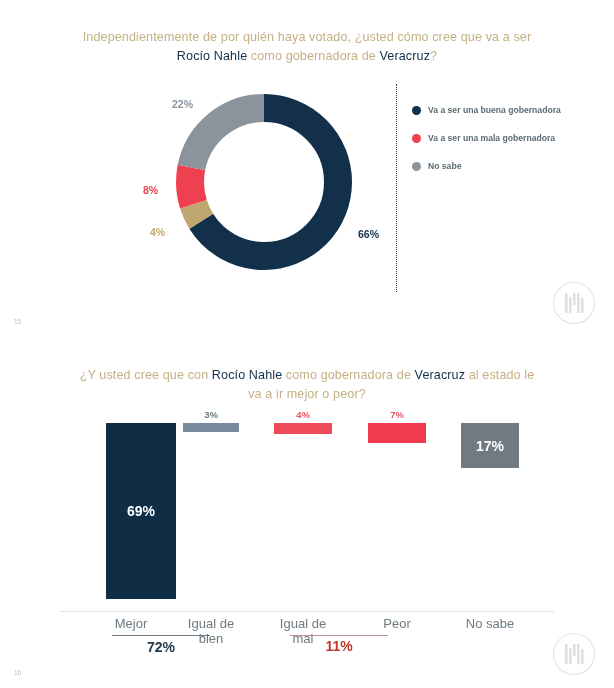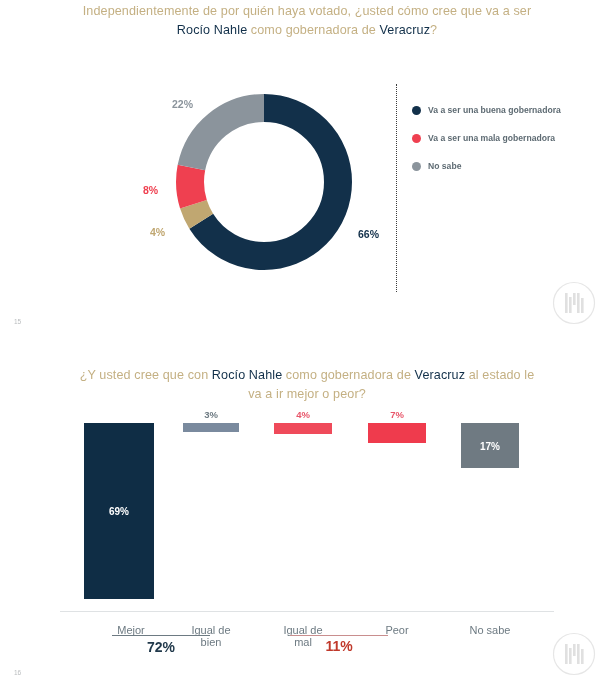--- a/index.html
+++ b/index.html
@@ -33,21 +33,21 @@
     font-size: 12.6px;
     line-height: 19px;
     color: #c4b083;
     font-weight: 400;
     letter-spacing: 0.1px;
   }
   .title .hl {
     color: #12304a;
     font-weight: 400;
   }
-  #title-1 { top: 2px; text-align: center; }
+  #title-1 { top: 28px; text-align: center; }
   #title-2 { top: 20px; }
 
   
   .donut-wrap {
     position: absolute;
     left: 168px;
     top: 86px;
     width: 192px;
     height: 192px;
   }
@@ -116,37 +116,37 @@
   .bar {
     width: 100%;
     position: relative;
   }
   .bar-value-in {
     position: absolute;
     left: 0;
     right: 0;
     top: 50%;
     transform: translateY(-50%);
-    font-size: 10px;
+    font-size: 14px;
     font-weight: 700;
     color: #ffffff;
   }
   .bar-value-out {
     position: absolute;
     left: 0;
     right: 0;
     bottom: 100%;
     margin-bottom: 3px;
     font-size: 9.5px;
     font-weight: 700;
   }
   .bar-cat {
     position: absolute;
-    top: 278px;
-    font-size: 11px;
+    top: 270px;
+    font-size: 13px;
     color: #6d7a82;
     text-align: center;
   }
 
   
   .sum-line {
     position: absolute;
     height: 1.4px;
   }
   .sum-val {
@@ -233,21 +233,21 @@
 
 <div class="slide" id="slide-2">
 
   <div class="title" id="title-2">
     <span>¿Y usted cree que con </span><span class="hl">Rocío Nahle</span><span> como gobernadora de </span><span class="hl">Veracruz</span><span> al estado le</span><br>
     <span>va a ir mejor o peor?</span>
   </div>
 
   <div class="axis-line"></div>
 
-  <div class="bar-col" style="left:84px; width:70px; height:265px;text-decoration:underline;">
+  <div class="bar-col" style="left:106px; width:70px; height:265px;text-decoration:underline;">
     <div class="bar" style="height:176px; background:#0f2d45;">
       <div class="bar-value-in">69%</div>
     </div>
   </div>
   <div class="bar-cat" style="left:96px; width:70px;">Mejor</div>
 
   <div class="bar-col" style="left:183px; width:56px; height:265px;">
     <div class="bar" style="height:9px; background:#7a8a9e;">
       <div class="bar-value-out" style="color:#6d7a82;">3%</div>
     </div>

